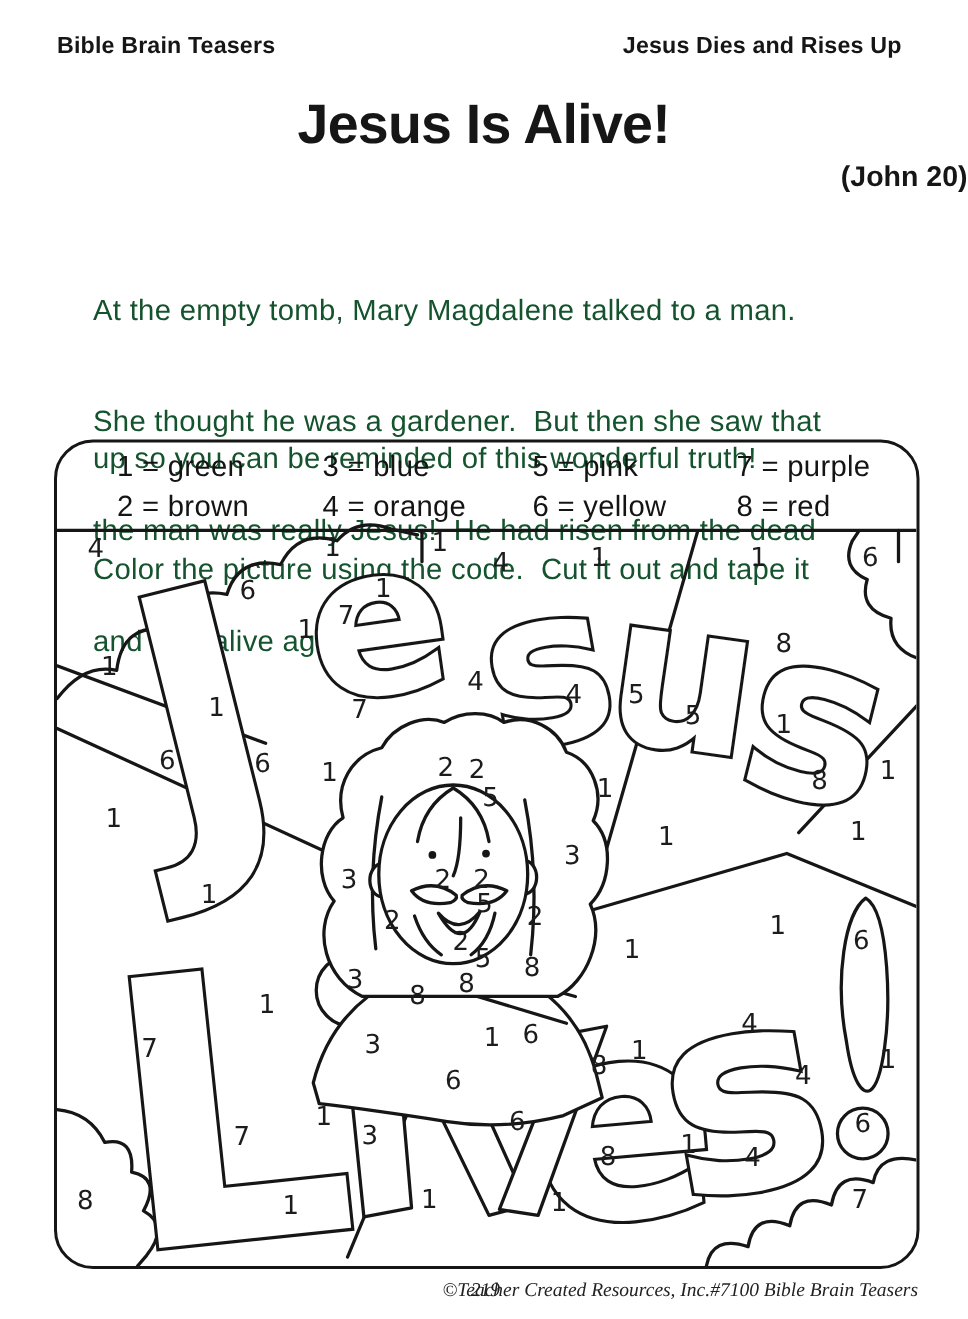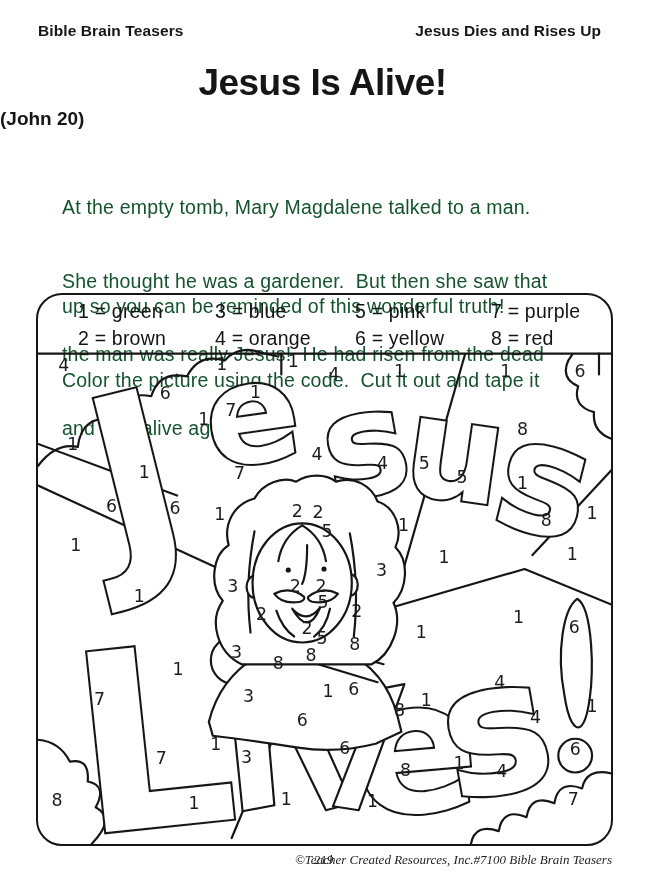--- a/index.html
+++ b/index.html
@@ -5,21 +5,21 @@
   html,body{margin:0;padding:0;}
   body{
     width:645px;height:879px;position:relative;overflow:hidden;
     background:#ffffff;color:#161616;
     font-family:"Liberation Sans",sans-serif;
   }
   .hdr{position:absolute;top:22px;left:38px;right:44px;display:flex;justify-content:space-between;
        font-weight:bold;font-size:15.5px;letter-spacing:.1px;}
   .title{position:absolute;top:62px;left:0;width:645px;text-align:center;
          font-size:37px;font-weight:bold;letter-spacing:-.5px;}
-  .subtitle{position:absolute;top:108px;left:0;width:645px;text-align:left;
+  .subtitle{position:absolute;top:108px;left:0;width:645px;text-align:right;
             font-size:19px;font-weight:bold;}
   .para{position:absolute;left:62px;width:560px;font-size:19.5px;line-height:24.5px;
         letter-spacing:.2px;white-space:pre-wrap;color:#14532d;}
   #para1{top:146px;}
   #para2{top:245px;}
   .picture-box{position:absolute;left:36px;top:293px;width:577px;height:553px;
                border:2.5px solid #161616;border-radius:26px;overflow:hidden;box-sizing:border-box;}
   .coloring-svg{position:absolute;left:0;top:0;width:100%;height:100%;}
   .legend{position:absolute;left:0;top:0;width:100%;height:59px;
           display:flex;flex-direction:column;justify-content:center;gap:1px;

